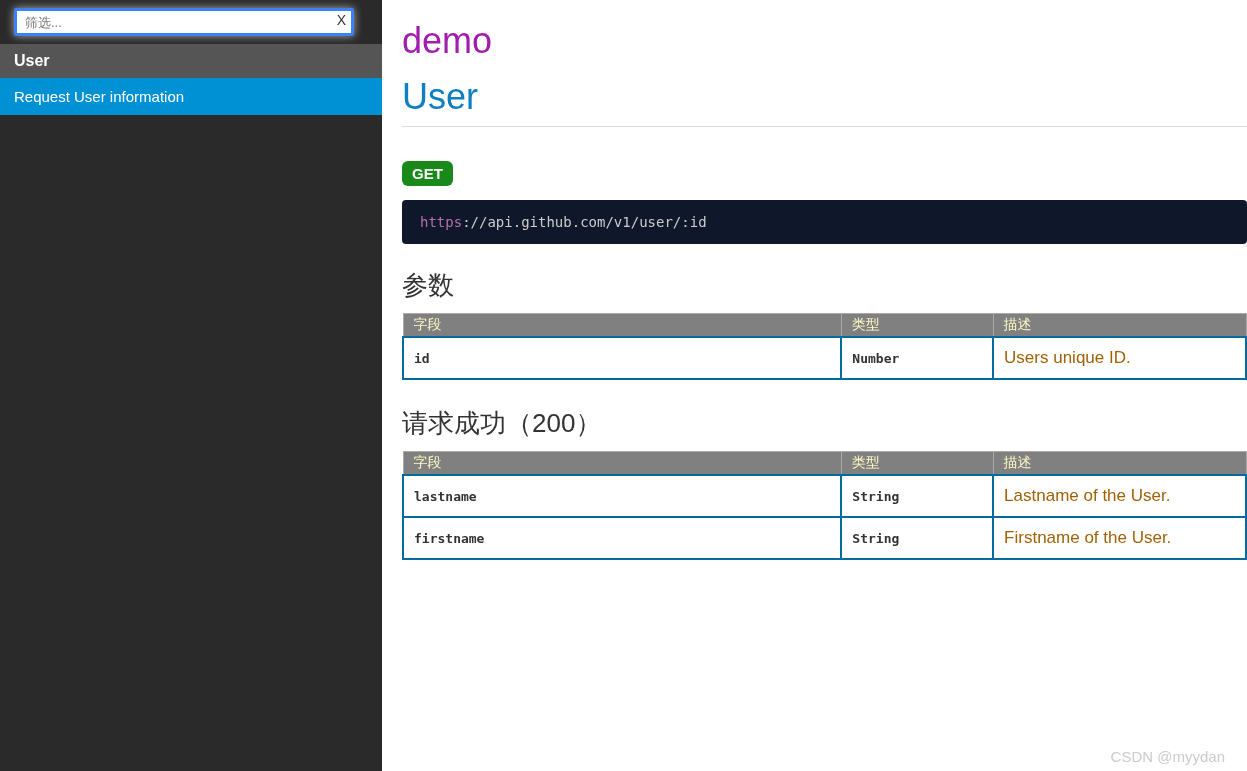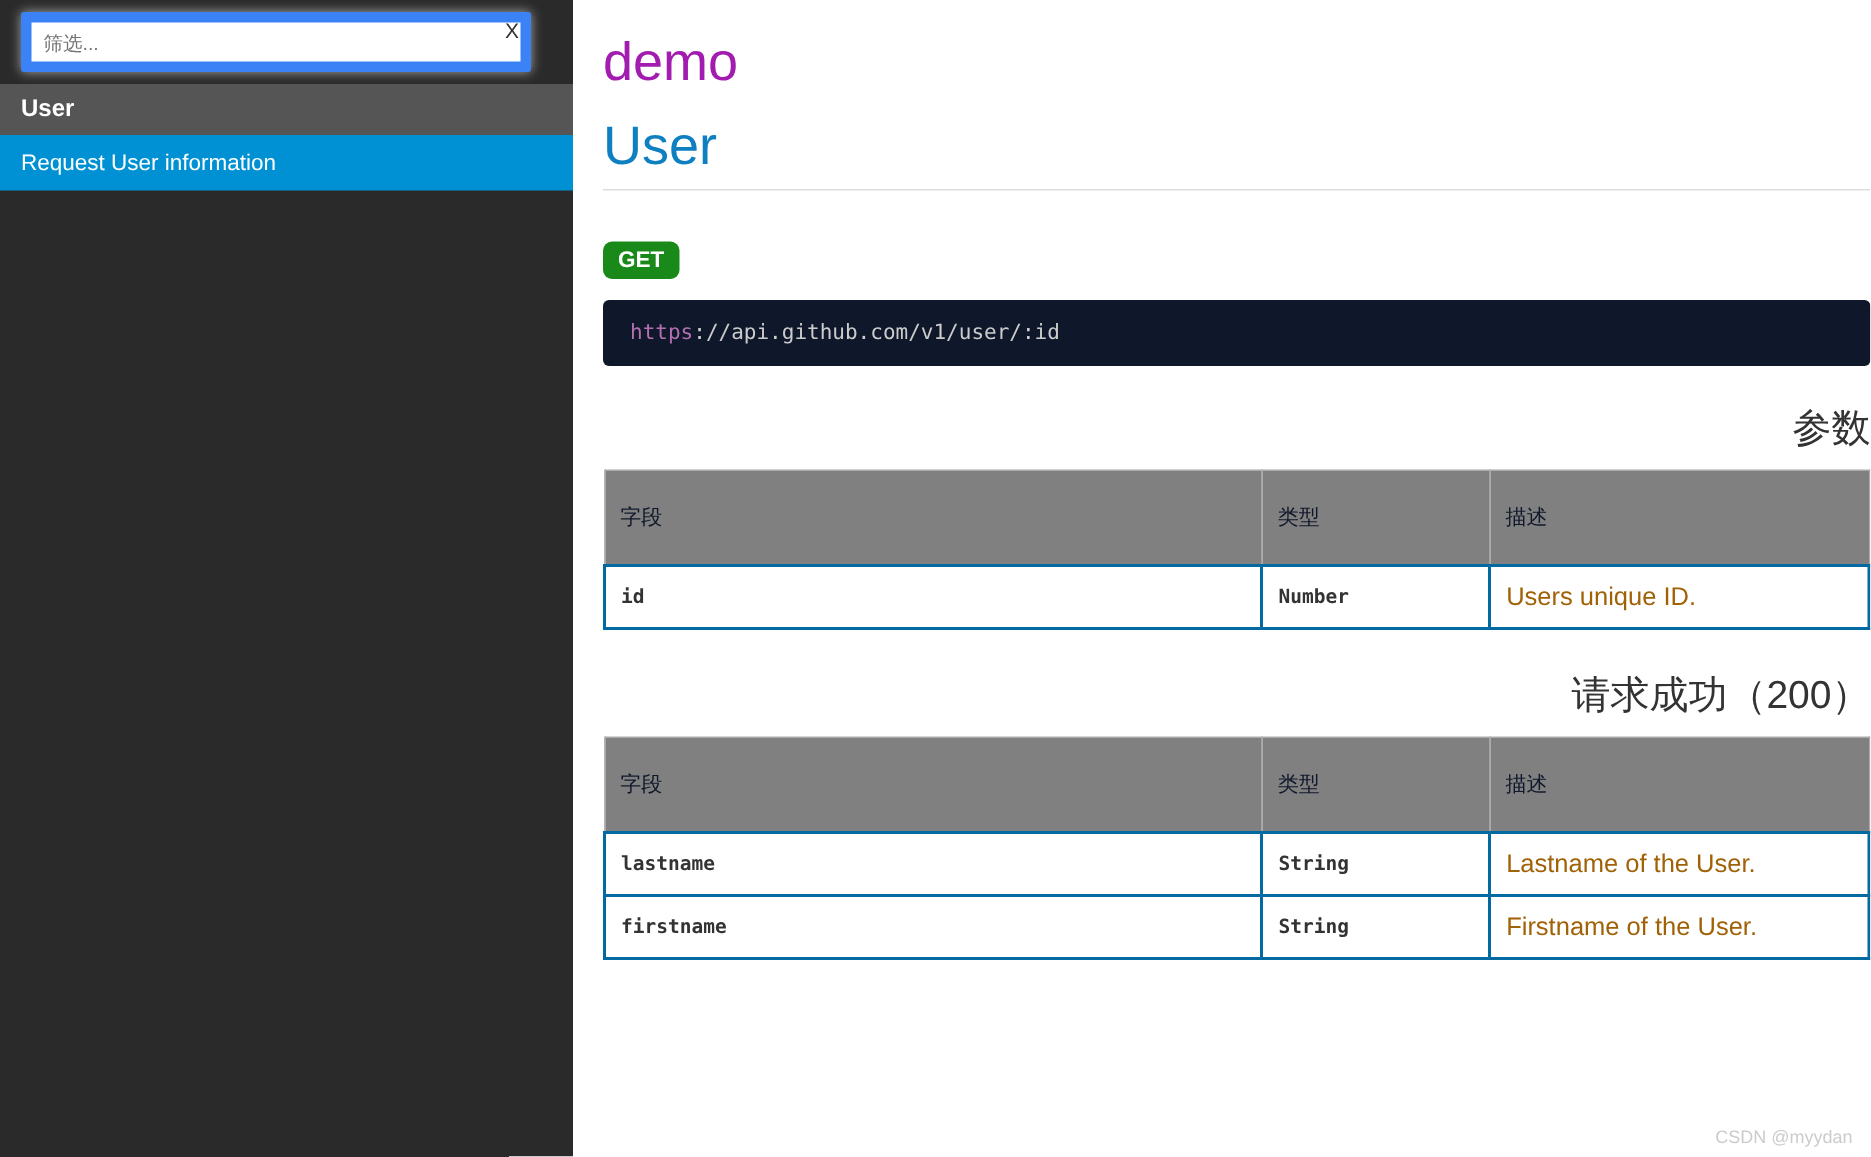--- a/index.html
+++ b/index.html
@@ -21,22 +21,22 @@
     .search-wrap {
       padding: 8px 14px;
       background: #2a2a2a;
     }
     .search-box {
       position: relative;
       width: 340px;
     }
     .search-input {
       width: 100%;
-      height: 40px;
-      border: 7px solid #3b82f6;
+      height: 28px;
+      border: 3px solid #3b82f6;
       border-radius: 2px;
       padding: 4px 32px 4px 8px;
       font-size: 13px;
       background: #fff;
       box-shadow: 0 0 8px rgba(255,255,255,0.6);
       outline: none;
     }
     .search-clear {
       position: absolute;
       right: 8px;
@@ -112,33 +112,32 @@
       font-family: Consolas, monospace;
       font-size: 14px;
       color: #ccc;
       margin-bottom: 24px;
     }
     .url-block .scheme { color: #b36fb0; }
     .subh {
       font-size: 26px;
       font-weight: 400;
       margin-bottom: 10px;
-      text-align: right;
     }
     table {
       width: 100%;
       border-collapse: collapse;
       margin-bottom: 26px;
       font-size: 15px;
     }
     thead th {
       background: #808080;
-      color: #0f172a;
+      color: #fef9c3;
       text-align: left;
-      padding: 22px 10px;
+      padding: 2px 10px;
       font-weight: normal;
       border: 1px solid #aaa;
       font-size: 14px;
     }
     tbody td {
       border: 2px solid #0369a1;
       padding: 10px 10px;
       vertical-align: middle;
     }
     tbody td.code {
@@ -149,23 +148,23 @@
     tbody td.desc {
       color: #a16207;
       font-size: 17px;
       margin-left: 16px;
     }
     .col-field { width: 52%; }
     .col-type { width: 18%; }
     .col-desc { width: 30%; }
     .watermark {
       position: fixed;
-      right: 12px;
+      right: 22px;
       bottom: 6px;
-      font-size: 12px;
+      font-size: 15px;
       color: #ccc;
     }
   </style>
 </head>
 <body>
 
 <div class="sidebar">
   <div class="search-wrap">
     <div class="search-box">
       <input class="search-input" type="text" placeholder="筛选..." style="">

